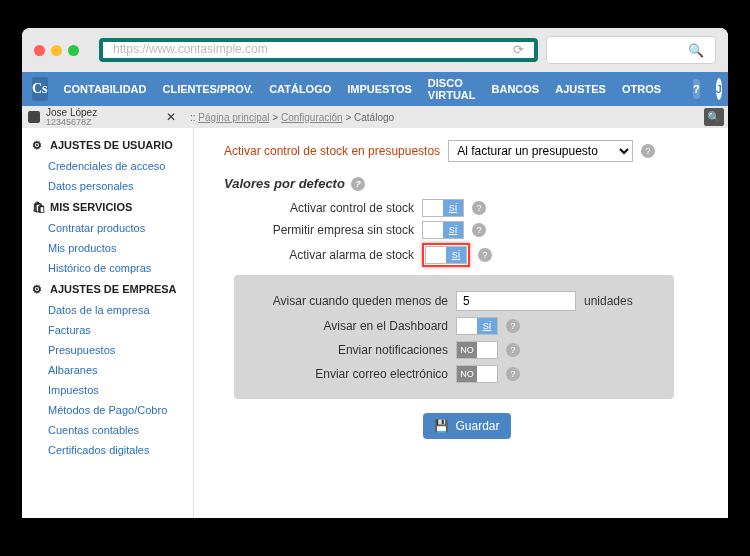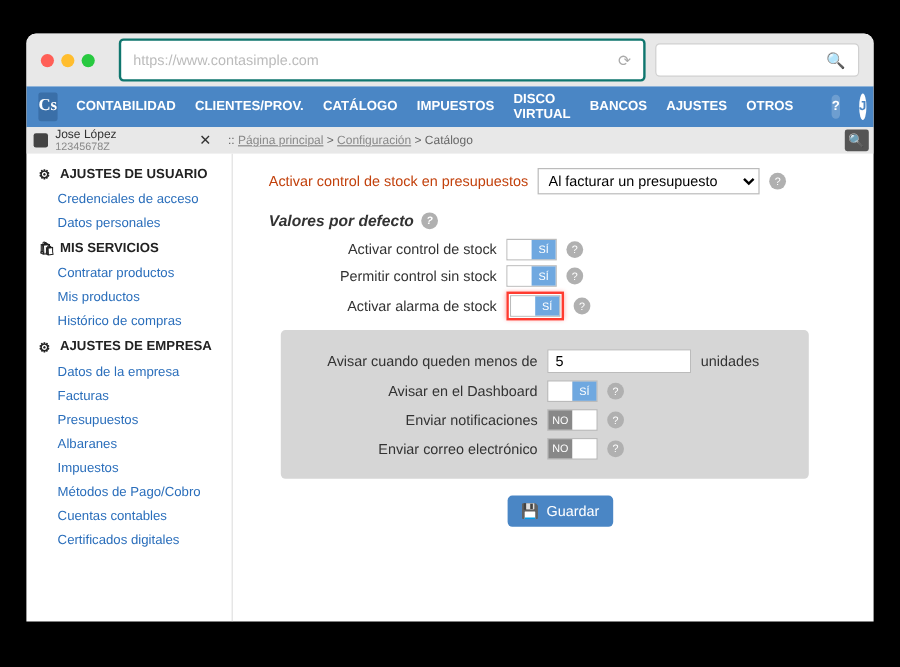--- a/index.html
+++ b/index.html
@@ -2,21 +2,21 @@
 <html><head>
 <meta charset="utf-8">
 <style>
   * { box-sizing: border-box; margin: 0; padding: 0; }
   body { font-family: Arial, sans-serif; font-size: 12px; background: #000; width: 750px; height: 556px; overflow: hidden; }
   .window { background: #fff; margin: 28px 22px 0 22px; border-radius: 8px 8px 0 0; box-shadow: 0 4px 20px rgba(0,0,0,0.2); height: 490px; overflow: hidden; display:flex; flex-direction:column;}
   .titlebar { height: 44px; background: #e8e8e8; display: flex; align-items: center; padding: 0 12px; gap: 8px; }
   .dots { display: flex; gap: 6px; }
   .dot { width: 11px; height: 11px; border-radius: 50%; }
   .dot.r { background: #ff5f57; } .dot.y { background: #ffbd2e; } .dot.g { background: #28c940; }
-  .urlbar { flex: 1; background: #fff; border: 2px solid #0f766e; border-radius: 4px; height: 36px; display: flex; align-items: center; padding: 0 10px; color: #bbb; margin-left: 12px; }
+  .urlbar { flex: 1; background: #fff; border: 4px solid #0f766e; border-radius: 4px; height: 24px; display: flex; align-items: flex-start; padding: 0 10px; color: #bbb; margin-left: 12px; }
   .urlbar .refresh { margin-left: auto; color: #aaa; font-size:13px;}
   .searchbar { width: 170px; background: #fff; border: 1px solid #d0d0d0; border-radius: 4px; height: 28px; display: flex; align-items:center; justify-content:flex-end; padding:0 10px; color:#aaa; font-size:13px;}
   .appbar { background: #4a86c5; color: #fff; height: 34px; display: flex; align-items: center; padding: 0 10px; gap: 16px; font-size: 11px; font-weight: bold; }
   .logo { background: #3a6fa8; width: 28px; height: 24px; display:flex; align-items:center; justify-content:center; font-family: Georgia, serif; font-size:14px; border-radius:2px;}
   .appbar .spacer { flex:1; }
   .appbar .help { width:20px; height:20px; background:rgba(255,255,255,0.2); border-radius:4px; display:flex; align-items:center; justify-content:center;}
   .appbar .avatar { width:22px; height:22px; background:#fff; border-radius:50%; color:#4a86c5; display:flex; align-items:center; justify-content:center; font-weight:bold;}
   .subbar { background:#e8e8e8; height:22px; display:flex; align-items:center; font-size:10px; color:#666; }
   .subbar .userblock { width:160px; display:flex; align-items:center; padding:0 6px; gap:6px;}
   .subbar .userblock .uicon{width:12px;height:12px;background:#444;border-radius:2px;}
@@ -34,21 +34,21 @@
   .sidebar .item { padding:4px 10px 4px 26px; color:#2a6ebb; cursor:pointer;}
   .main { flex:1; padding:8px 18px 8px 30px; font-size:12px; color:#333; position:relative;}
   .row { display:flex; align-items:center; gap:8px; margin:4px 0;}
   .row .lbl { width:190px; text-align:right; color:#333; font-size:12px;}
   .large-lbl { flex:0 0 auto; color:#c2410c;}
   select { border:1px solid #bbb; padding:2px 4px; font-size:12px; width:185px; background:#fff;}
   .helpico { width:14px;height:14px;border-radius:50%;background:#b0b0b0;color:#fff;display:inline-flex;align-items:center;justify-content:center;font-size:9px;}
   h4 { font-size:13px; font-weight:bold; margin:14px 0 8px 0; display:flex; align-items:center; gap:6px;font-style:italic;}
   .toggle { width:42px; height:18px; border:1px solid #bbb; display:flex; font-size:9px; color:#fff; cursor:pointer; position:relative;}
   .toggle .half{flex:1;display:flex;align-items:center;justify-content:center;}
-  .toggle.on .half.on{background:#6fa8e0;} .toggle.on .half.off{background:#fff;}
+  .toggle.on .half.on{background:#6fa8e0;text-decoration:underline;} .toggle.on .half.off{background:#fff;}
   .toggle.off .half.on{background:#fff;} .toggle.off .half.off{background:#888;}
   .toggle .half.off{color:#fff;} .toggle .half.on{color:#fff;}
   .redbox { border:2px solid #ff3b30; padding:1px; box-shadow:0 0 4px rgba(255,0,0,0.4);}
   .panel { background:#d6d6d6; border-radius:4px; padding:10px 14px; margin:8px 0 8px 10px; width:440px;}
   .panel .prow{display:flex;align-items:center;gap:8px;margin:6px 0;font-size:12px;}
   .panel .prow .plbl{flex:0 0 200px;text-align:right;}
   .panel input[type=text]{border:1px solid #bbb;padding:2px 6px;width:120px;font-size:12px;background:#fff;}
   .savebtn { background:#4a86c5;color:#fff;border:none;padding:6px 12px;border-radius:4px;font-size:12px;display:inline-flex;align-items:center;gap:6px;cursor:pointer;margin:6px auto;}
   .center{text-align:center;}
   .nav-item{cursor:pointer;}
@@ -150,21 +150,21 @@
 
       <div class="row">
         <span class="lbl">Activar control de stock</span>
         <span class="toggle on">
             <span class="half off"></span>
             <span class="half on">SÍ</span>
           </span>
         <span class="helpico">?</span>
       </div>
       <div class="row">
-        <span class="lbl">Permitir control sin stock</span>
+        <span class="lbl">Permitir empresa sin stock</span>
         <span class="toggle on">
             <span class="half off"></span>
             <span class="half on">SÍ</span>
           </span>
         <span class="helpico">?</span>
       </div>
       <div class="row">
         <span class="lbl">Activar alarma de stock</span>
         <span class="redbox">
             <span class="toggle on">

